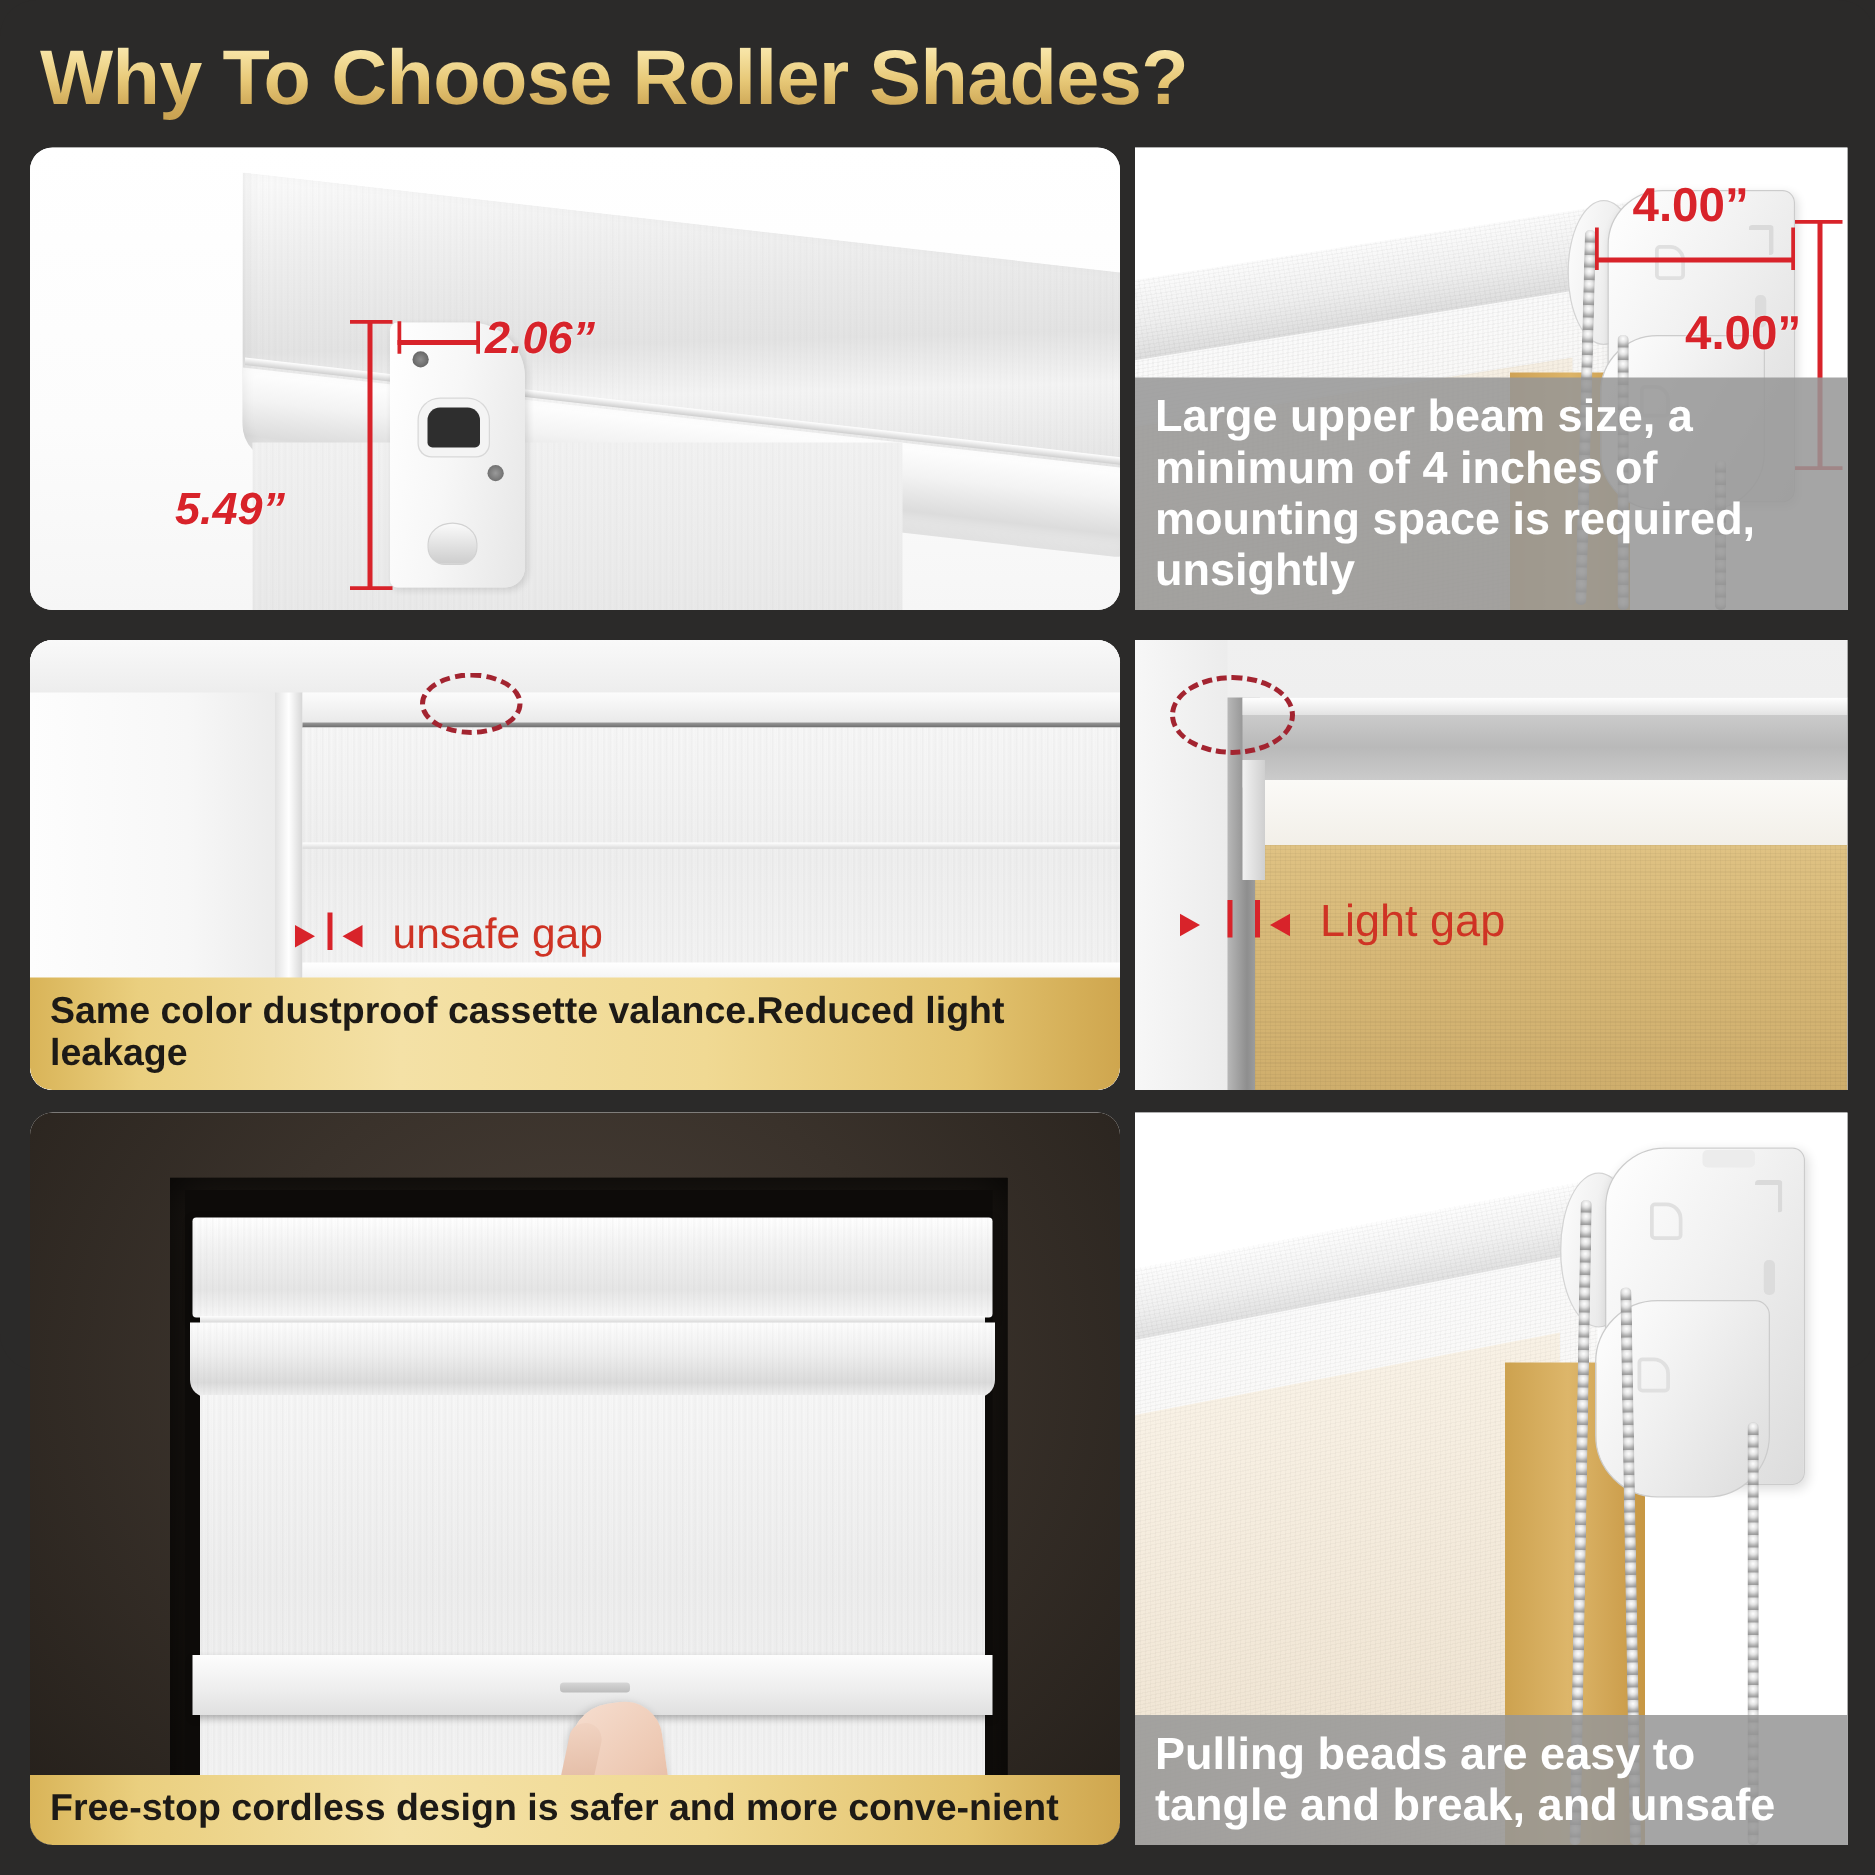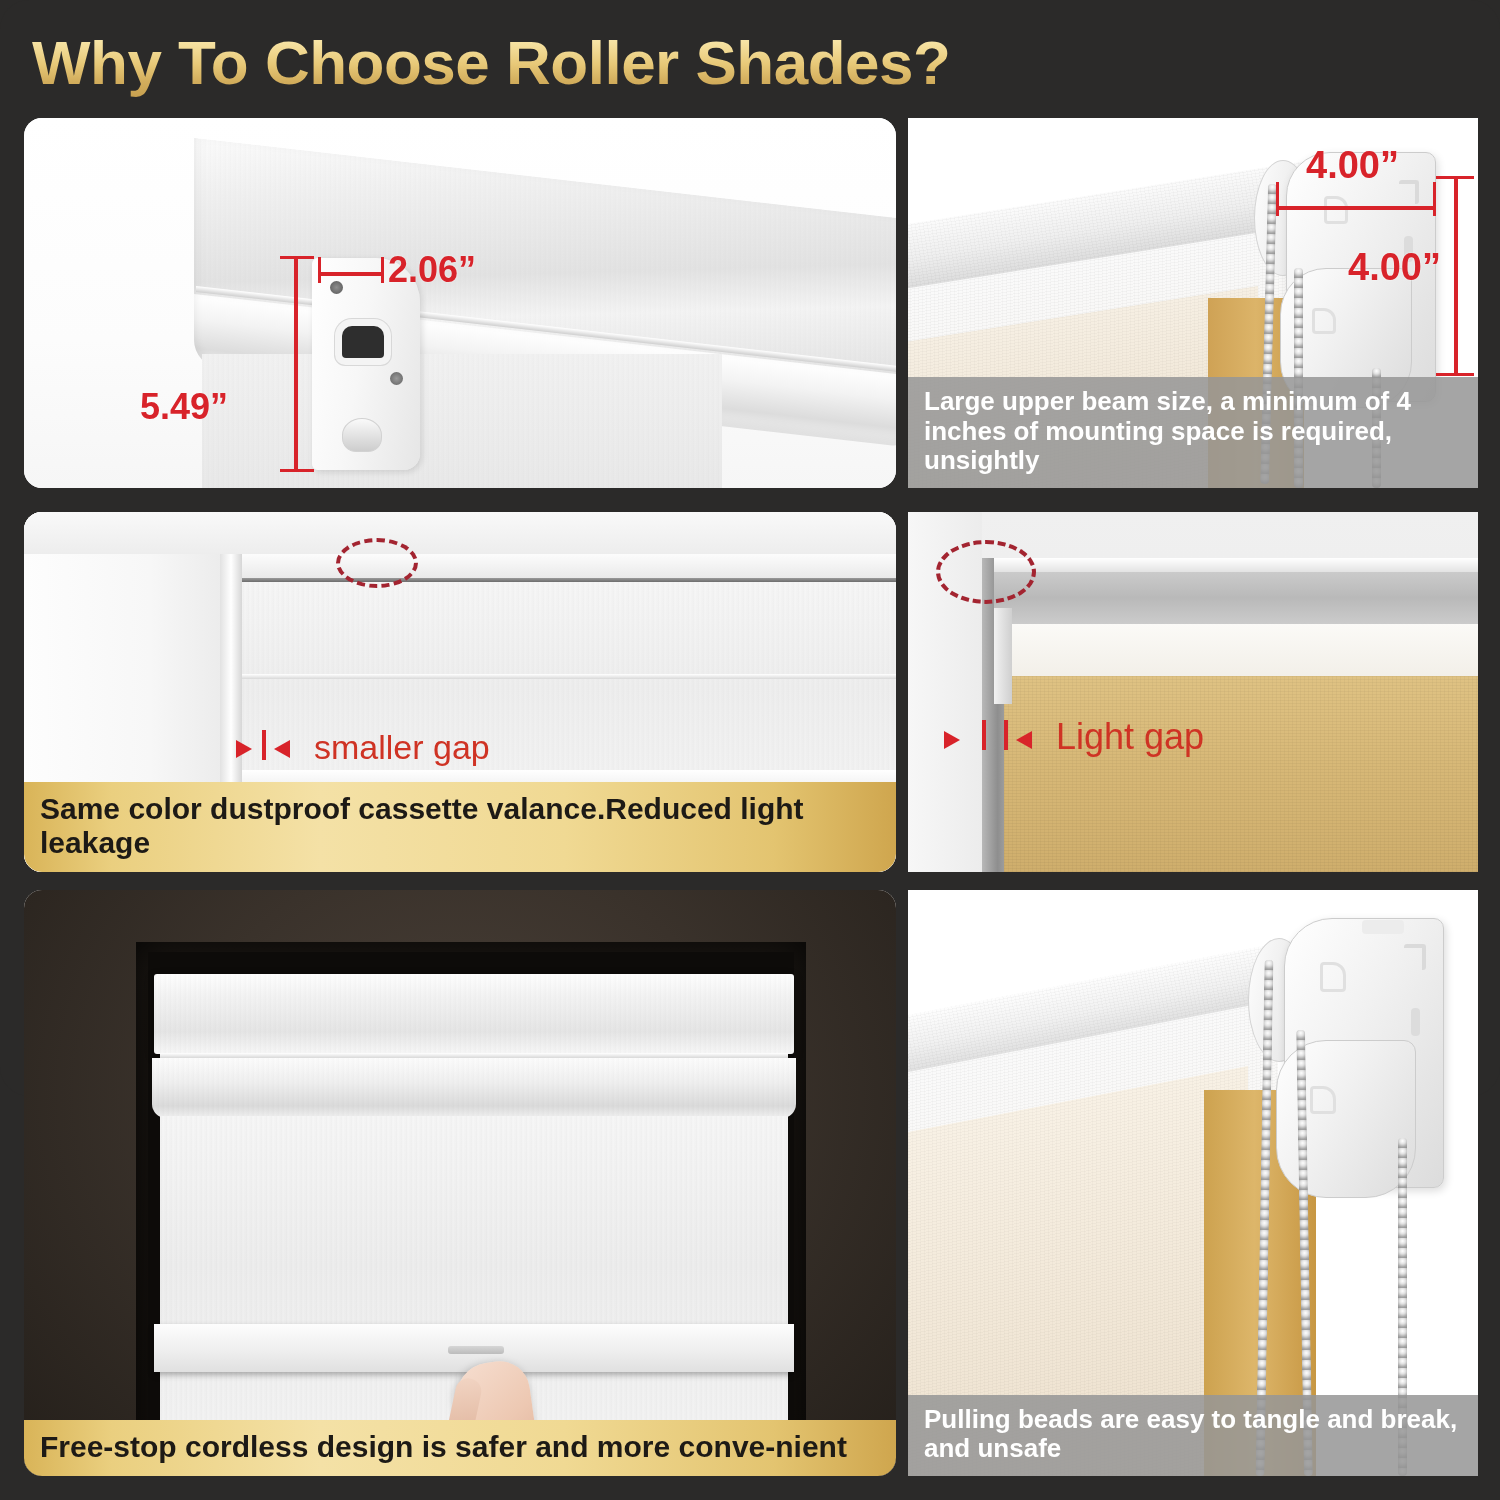--- a/index.html
+++ b/index.html
@@ -71,21 +71,21 @@
     background: linear-gradient(90deg,
         #d9b458 0%, #eacf7f 10%, #f4e1a6 34%,
         #f0d993 62%, #e3c470 86%, #cfa64e 100%);
     color: #1d1a16;
     font-size: 30px;
     border-radius: 0 0 18px 18px;
   }
   .caption.bad {
     background: rgba(150,150,150,0.86);
     color: #ffffff;
-    font-size: 26px;
+    font-size: 36px;
   }
 
   
   .sheen {
     position: absolute;
     background: repeating-linear-gradient(90deg,
       rgba(255,255,255,0) 0px, rgba(0,0,0,0.035) 1px,
       rgba(255,255,255,0) 3px, rgba(0,0,0,0.02) 5px);
   }
   .weave {
@@ -144,21 +144,21 @@
 </style>
 </head>
 <body>
 
 <div id="page">
 
   <div id="title">Why To Choose Roller Shades?</div>
 
   <div class="panel good" style="left:24px; top:118px; width:872px; height:370px;">
 
-    <div class="photo" style="background:linear-gradient(180deg,#ffffff 0%,#fcfcfc 60%,#f6f6f6 100%);">
+    <div class="photo" style="background:linear-gradient(180deg,#ffffff 0%,#fcfcfc 60%,#f6f6f6 100%);font-style:italic;">
 
       <div style="
            position:absolute; left:170px; top:20px; width:720px; height:200px;
            background:linear-gradient(172deg,#fbfbfb 0%,#f0f0f0 20%,#e3e3e3 48%,#f4f4f4 62%,#d9d9d9 100%);
            transform:skewY(6.5deg); transform-origin:left top;
            box-shadow:inset 0 -6px 14px rgba(0,0,0,0.07);"></div>
       <div class="sheen" style="
            left:170px; top:20px; width:720px; height:200px; opacity:.55;
            transform:skewY(6.5deg); transform-origin:left top;"></div>
 
@@ -327,21 +327,21 @@
 
       <div style="
            position:absolute; left:218px; top:258px; width:654px; height:30px;
            background:linear-gradient(180deg,#ffffff,#e6e6e6);"></div>
 
       <div class="dash-ellipse" style="left:312px; top:26px; width:82px; height:50px;"></div>
 
       <div class="arrowR" style="left:212px; top:228px;"></div>
       <div class="dimline" style="left:238px; top:218px; width:4px; height:30px;"></div>
       <div class="arrowL" style="left:250px; top:228px;"></div>
-      <div class="gaplabel" style="left:290px; top:216px; font-size:34px;">smaller gap</div>
+      <div class="gaplabel" style="left:290px; top:216px; font-size:34px;">unsafe gap</div>
     </div>
 
     <div class="caption good">Same color dustproof cassette valance.Reduced light leakage</div>
   </div>
 
   <div class="panel bad" style="left:908px; top:512px; width:570px; height:360px;">
 
     <div class="photo" style="background:linear-gradient(180deg,#f0f0f0,#e8e8e8);">
 
       <div style="

